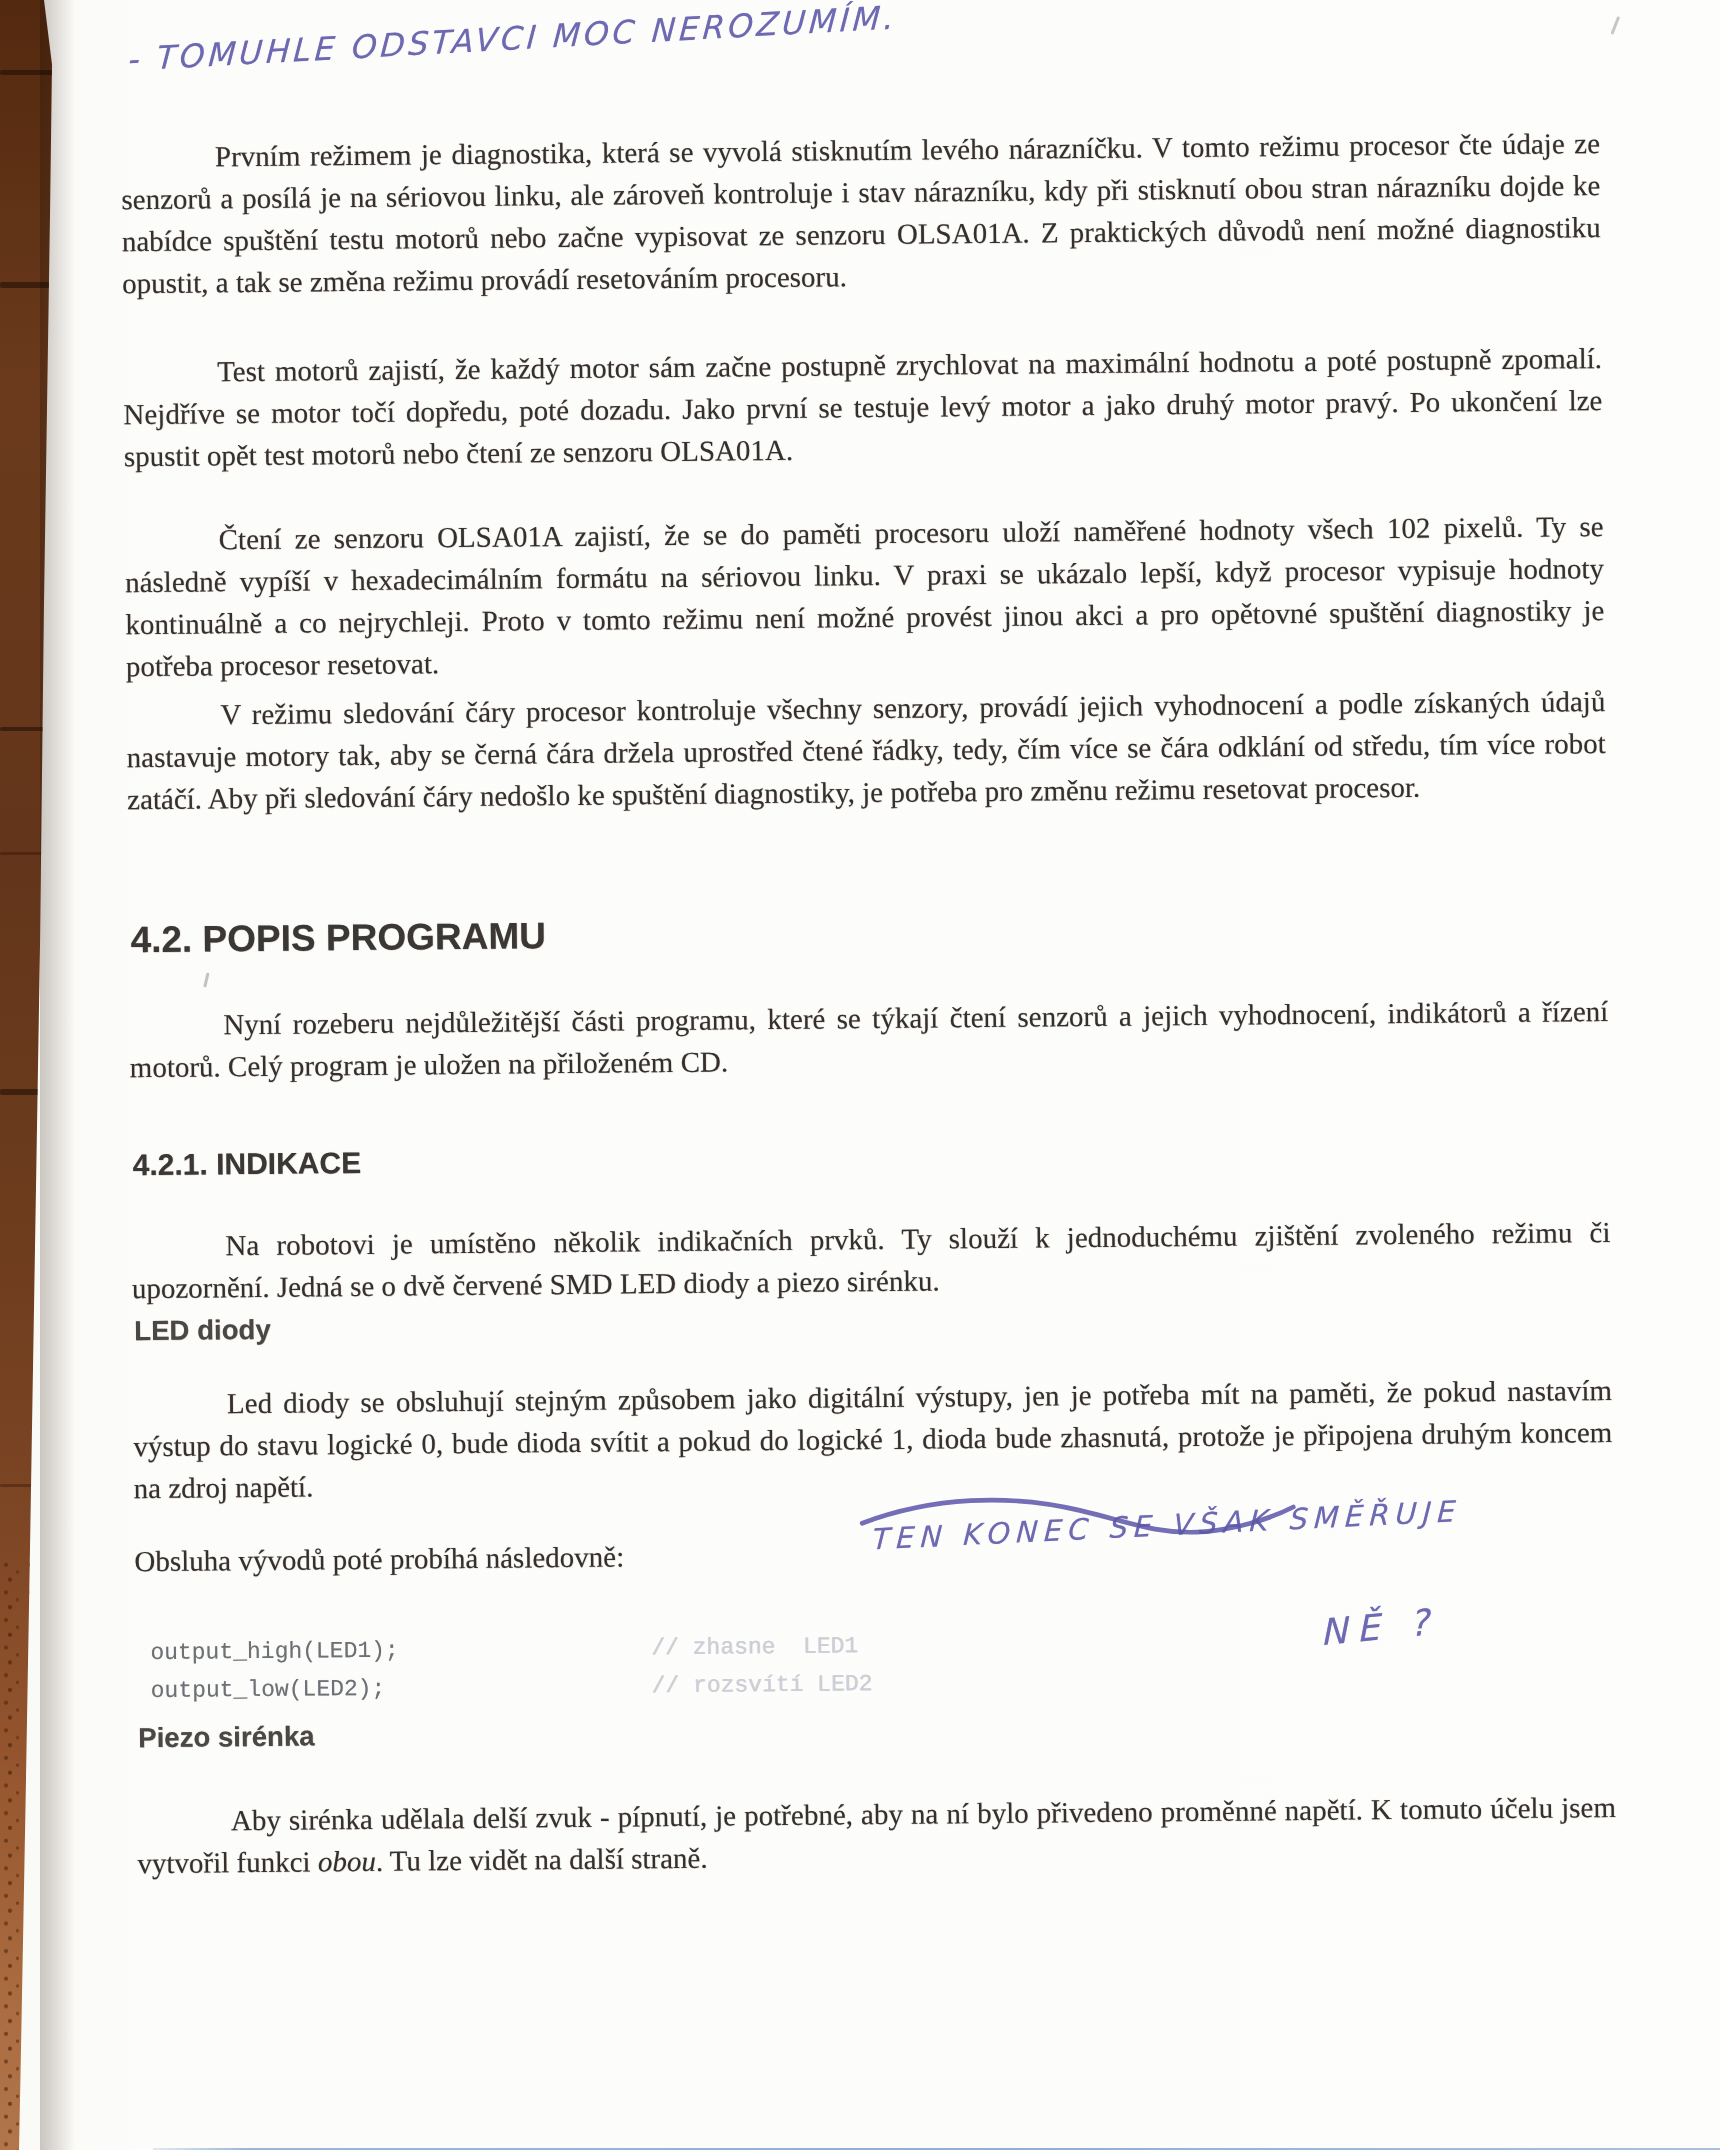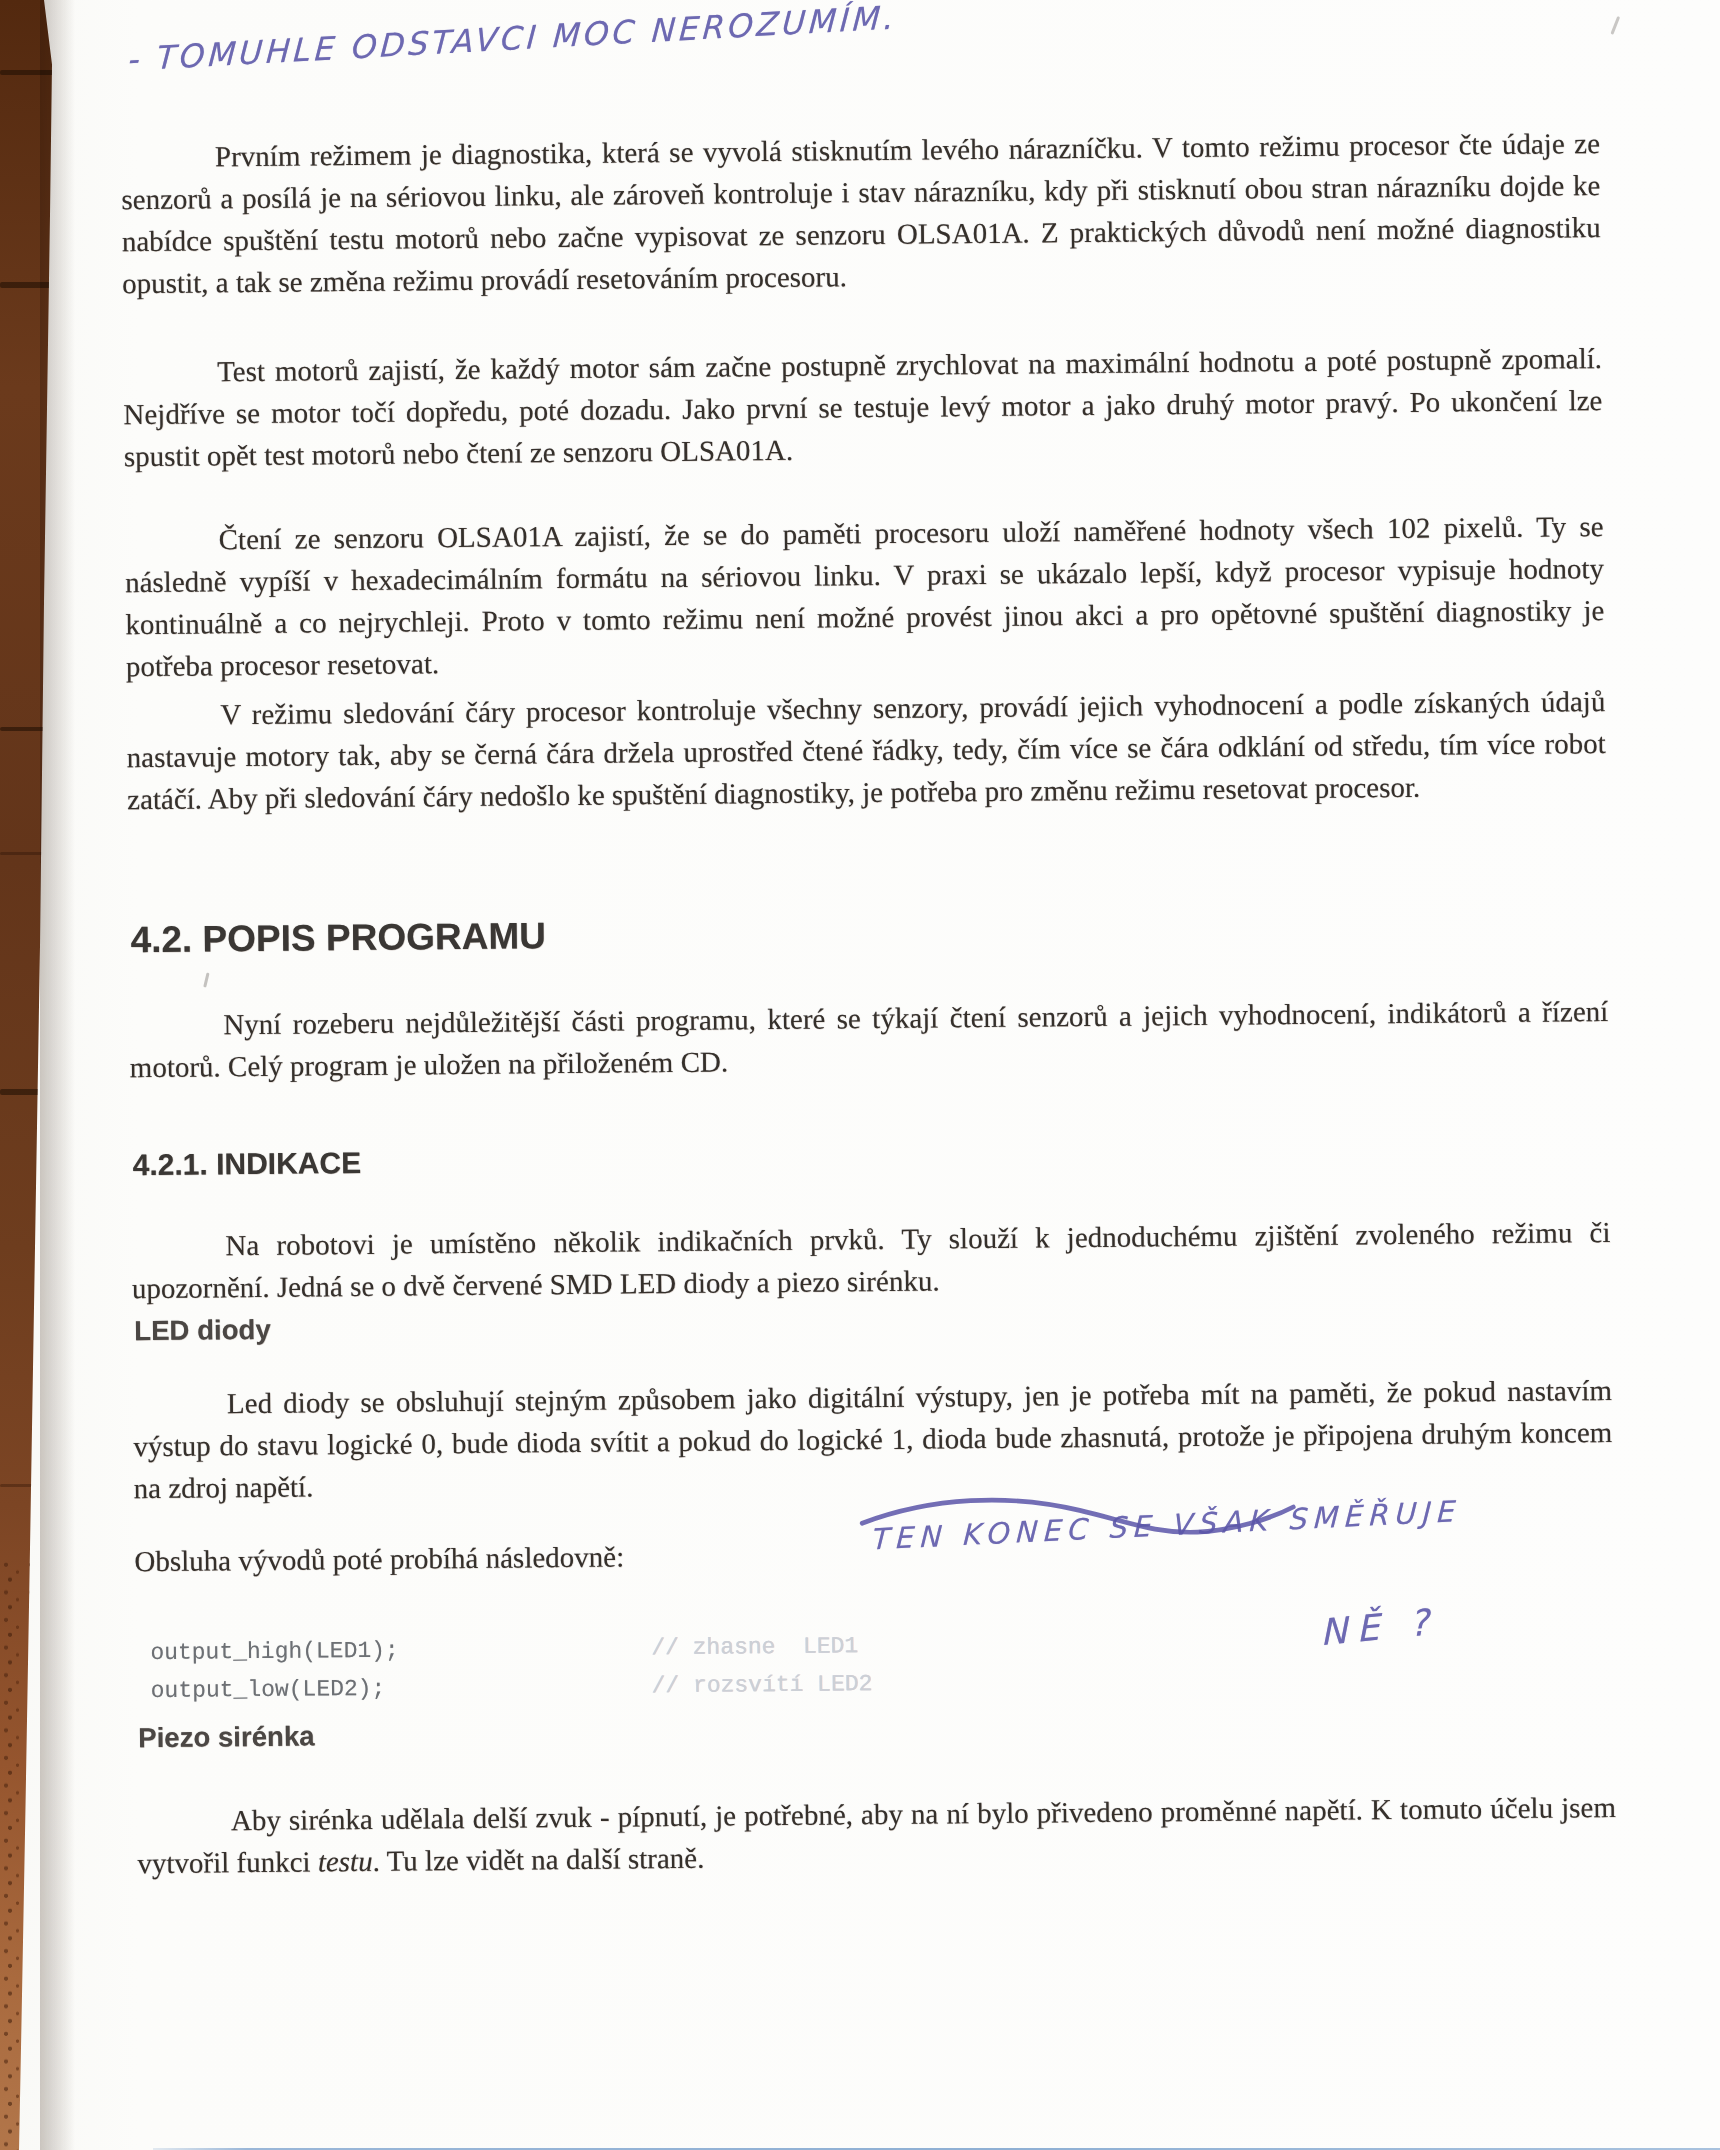--- a/index.html
+++ b/index.html
@@ -136,21 +136,21 @@
     <div class="hand side-note-1">TEN KONEC SE VŠAK SMĚŘUJE</div>
     <div class="hand side-note-2">NĚ ?</div>
 
     <p class="body obsluha">Obsluha vývodů poté probíhá následovně:</p>
 
     <div class="code-line cl1"><span class="code-text">output_high(LED1);</span><span class="code-comment">// zhasne  LED1</span></div>
     <div class="code-line cl2"><span class="code-text">output_low(LED2);</span><span class="code-comment">// rozsvítí LED2</span></div>
 
     <h3 class="hdg hsub hpiezo">Piezo sirénka</h3>
 
-    <p class="body para p8"><span>Aby sirénka udělala delší zvuk - pípnutí, je potřebné, aby na ní bylo přivedeno proměnné napětí. K tomuto účelu jsem vytvořil funkci </span><span class="ital">testu</span><span>. Tu lze vidět na další straně.</span></p>
+    <p class="body para p8"><span>Aby sirénka udělala delší zvuk - pípnutí, je potřebné, aby na ní bylo přivedeno proměnné napětí. K tomuto účelu jsem vytvořil funkci </span><span class="ital">obou</span><span>. Tu lze vidět na další straně.</span></p>
 
     <div class="mark comma"></div>
     <div class="mark tick"></div>
   </div>
 
   <div class="bottom-edge"></div>
 </div>
 
 
 </body></html>

